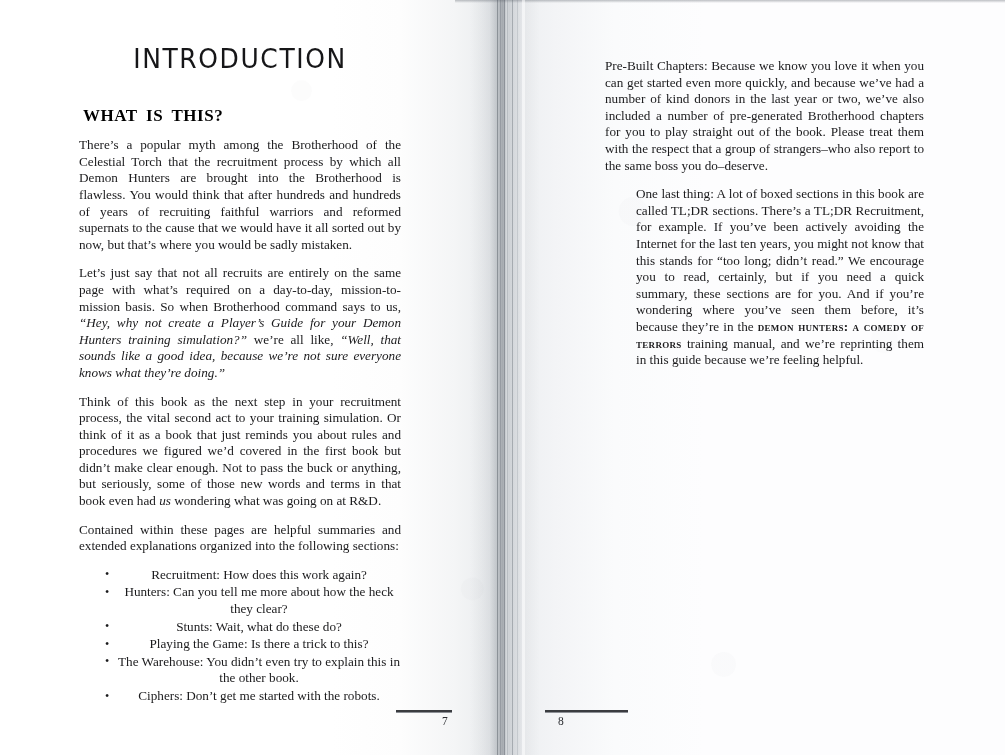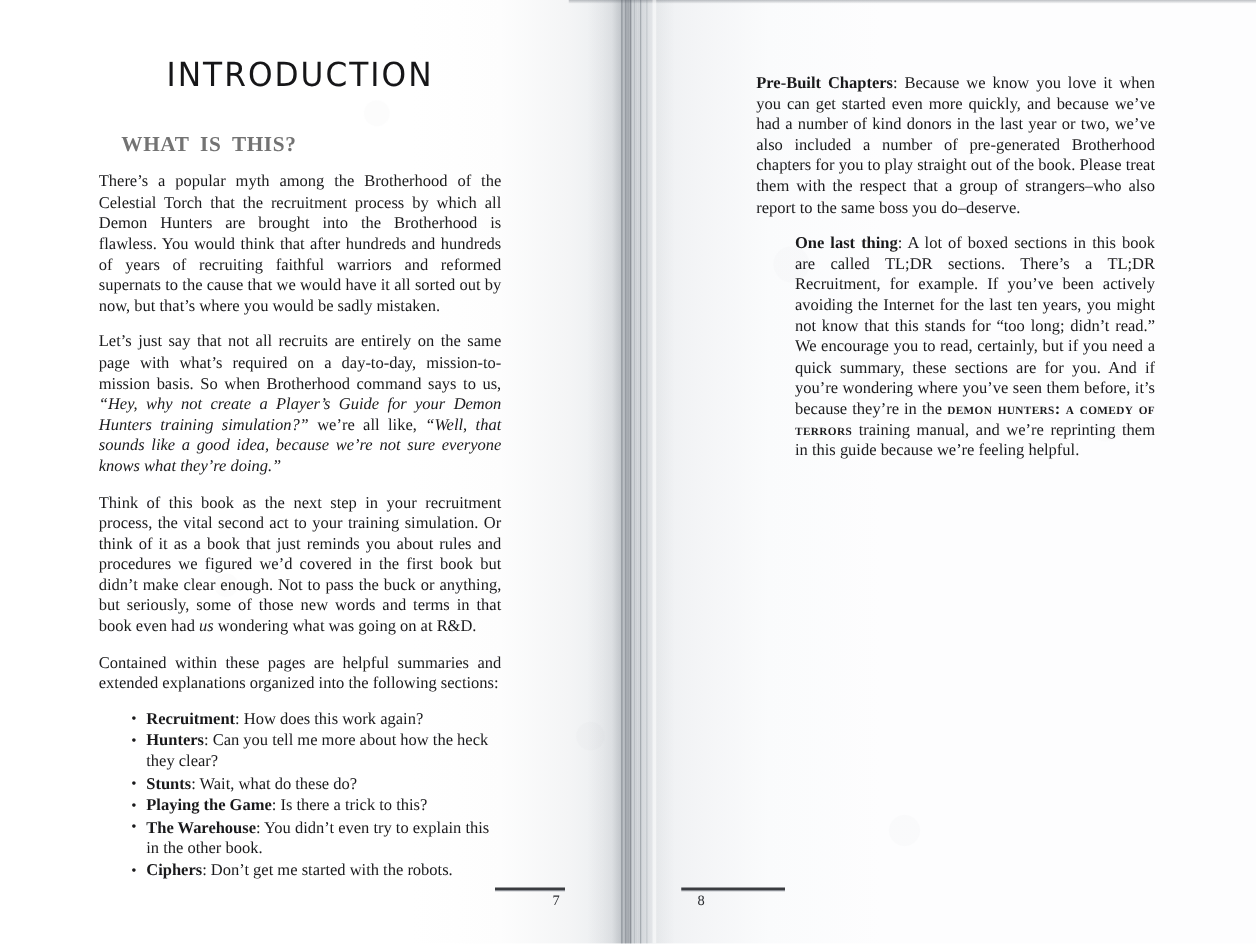--- a/index.html
+++ b/index.html
@@ -111,42 +111,42 @@
     margin: 0 0 39px 0;
     color: #161618;
     transform: scaleY(1.06);
     text-transform: uppercase;
   }
   .section-head {
     font-weight: 700;
     font-size: 17px;
     letter-spacing: .5px;
     word-spacing: 4px;
-    margin: 0 0 13px 18px;
+    margin: 0 0 13px 4px;
     text-align: left;
-    color: #737373;
+    color: #000000;
   }
   p.body {
     margin: 0 0 12px 0;
   }
   p.body:last-child { margin-bottom: 0; margin-left: 31px; }
   .it { font-style: italic; }
-  .bd { font-weight: 700; }
+  .bd { font-weight: 400; }
   .sc {
     font-weight: 700;
     font-variant: small-caps;
     text-transform: lowercase;
     letter-spacing: .3px;
   }
 
   ul.sections {
     list-style: none;
     margin: 2px 0 0 0;
     padding: 0 0 0 26px;
-    text-align: left;
+    text-align: center;
   }
   ul.sections li {
     position: relative;
     margin: 0 0 1px 0;
     padding-left: 12px;
     line-height: 16.6px;
   }
   ul.sections li::before {
     content: "\2022";
     position: absolute;

